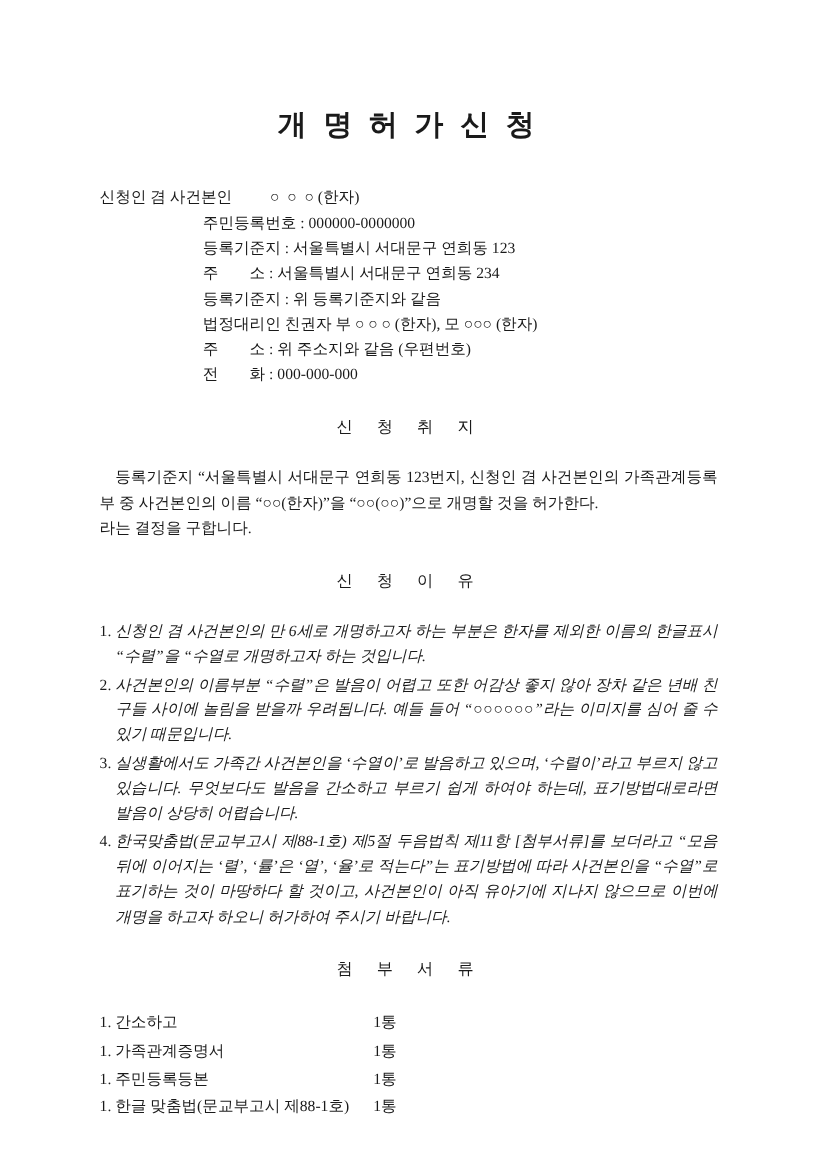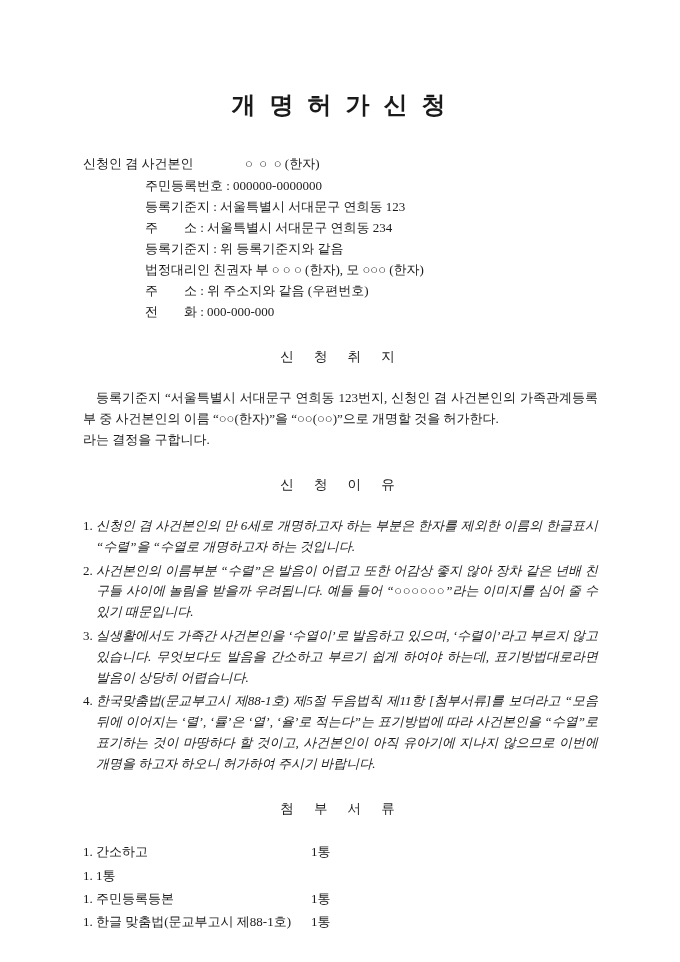--- a/index.html
+++ b/index.html
@@ -21,28 +21,27 @@
   .title {
     margin: 0 0 30px 0;
     text-align: center;
     font-size: 24px;
     font-weight: bold;
     letter-spacing: 4px;
   }
   .applicant-line {
     display: flex;
     white-space: pre-wrap;
-    gap: 20px;
   }
   .app-label {
     width: 142px;
     flex: 0 0 142px;
   }
   .info-block {
-    margin-left: 62px;
+    margin-left: 86px;
   }
   .info-row {
     white-space: pre-wrap;
     line-height: 1.62;
   }
   .section-heading {
     margin: 24px 0 20px 0;
     text-align: center;
     font-size: 13.5px;
     font-weight: normal;
@@ -144,20 +143,21 @@
   <h2 class="section-heading">첨 부 서 류</h2>
 
   <div class="attach-list">
     <div class="attach-row">
       <span class="num">1.</span>
       <span class="aname">간소하고</span>
       <span class="acount">1통</span>
     </div>
     <div class="attach-row">
       <span class="num">1.</span>
+      <span class="aname">가족관계증명서</span>
       <span class="acount">1통</span>
     </div>
     <div class="attach-row">
       <span class="num">1.</span>
       <span class="aname">주민등록등본</span>
       <span class="acount">1통</span>
     </div>
     <div class="attach-row">
       <span class="num">1.</span>
       <span class="aname">한글 맞춤법(문교부고시 제88-1호)</span>

